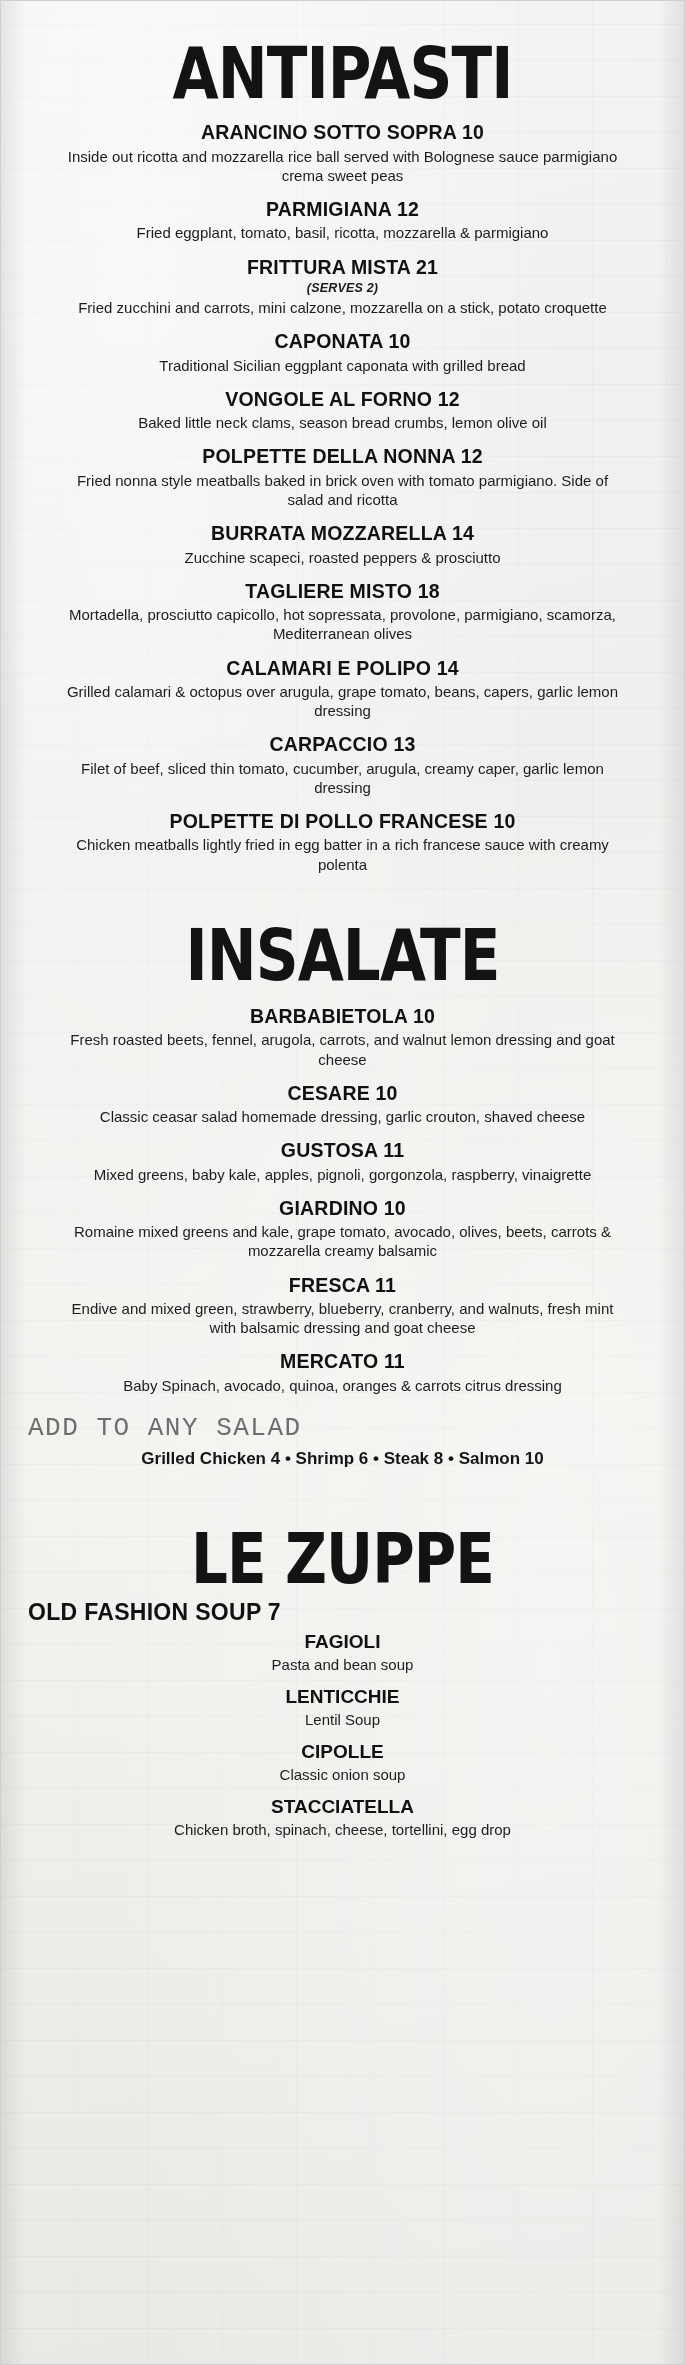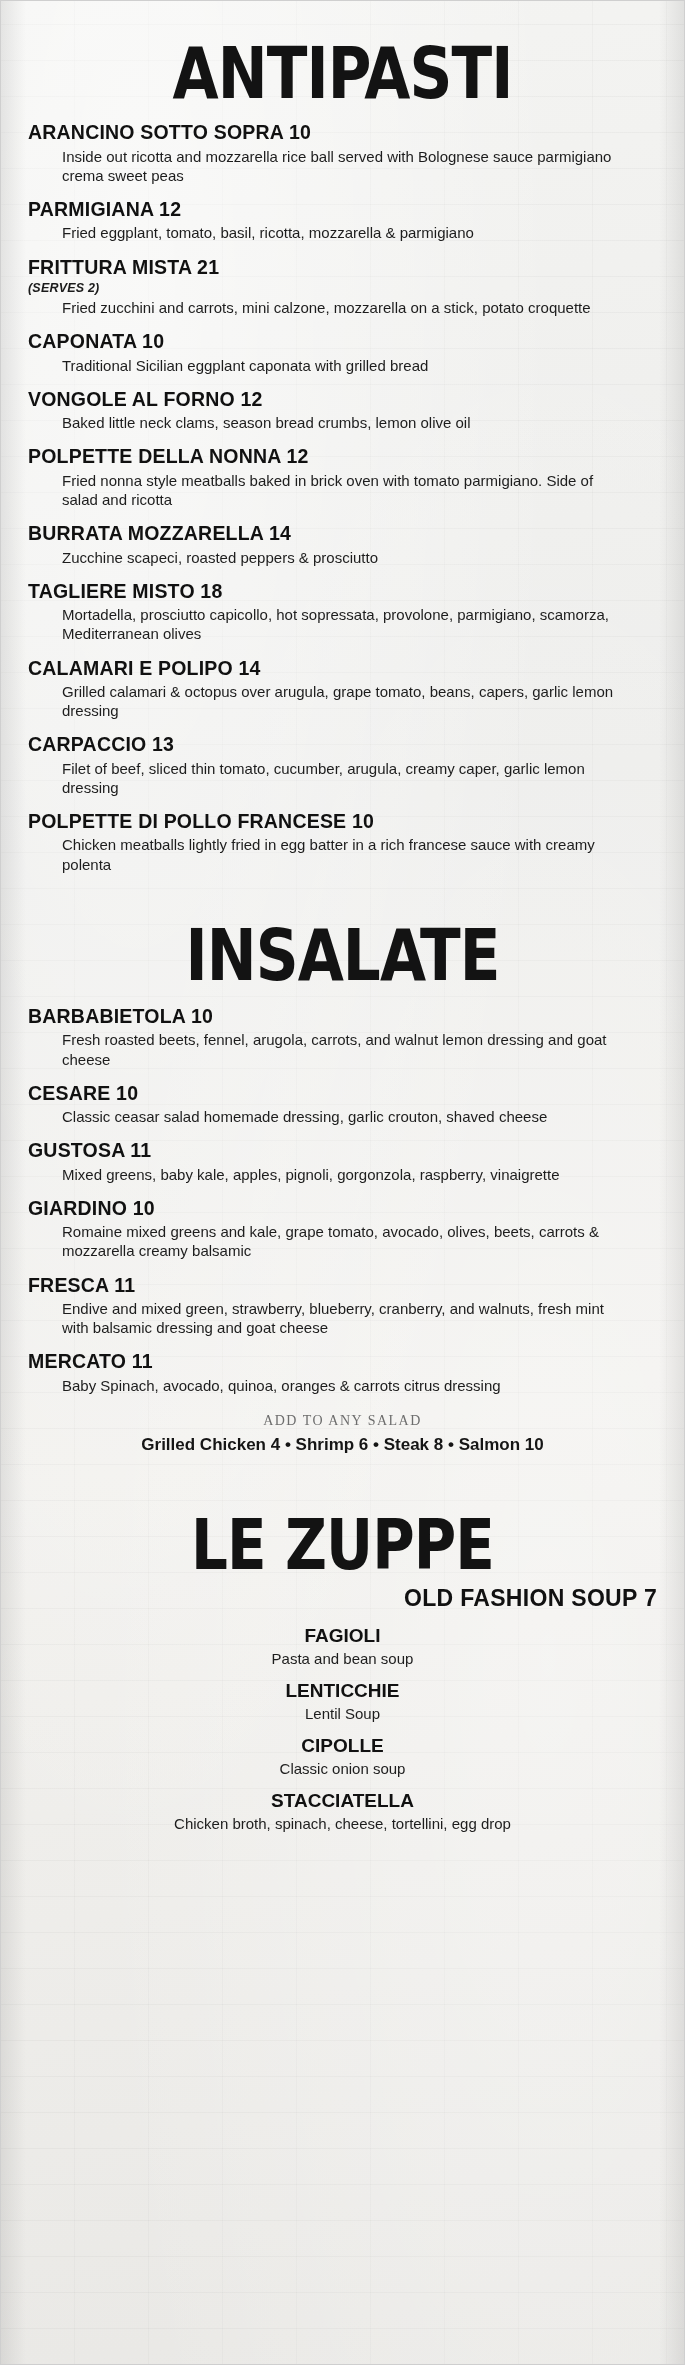--- a/index.html
+++ b/index.html
@@ -66,21 +66,21 @@
     letter-spacing: -1px;
     color: #131313;
     line-height: 0.92;
     transform: scaleX(0.92);
   }
   .section-antipasti { font-size: 72px; margin: 40px 0 14px; }
   .section-insalate  { font-size: 72px; margin: 48px 0 16px; }
   .section-lezuppe   { font-size: 70px; margin: 58px 0 8px; }
 
   .item {
-    text-align: left;
+    text-align: center;
     margin: 0 0 12px;
   }
   .item-name {
     font-family: "Liberation Sans", sans-serif;
     font-weight: bold;
     font-size: 19.5px;
     letter-spacing: 0.2px;
     color: #111111;
     line-height: 1.25;
   }
@@ -97,44 +97,44 @@
   .item-desc {
     font-family: "Liberation Sans", sans-serif;
     font-size: 15px;
     color: #1d1d1d;
     line-height: 1.28;
     margin-top: 2px;
     padding: 0 34px;
   }
 
   .addon-title {
-    text-align: center;
-    font-family: Liberation Serif, serif;
-    font-size: 14px;
+    text-align: left;
+    font-family: Liberation Mono, monospace;
+    font-size: 26px;
     letter-spacing: 1.5px;
     color: #6d6d6d;
     margin: 18px 0 6px;
   }
   .addon-line {
     text-align: center;
     font-family: "Liberation Sans", sans-serif;
     font-weight: bold;
     font-size: 17px;
     color: #151515;
     margin-bottom: 0;
   }
 
   .soup-head {
-    text-align: right;
+    text-align: left;
     font-family: "Liberation Sans", sans-serif;
     font-weight: bold;
     font-size: 23px;
     letter-spacing: 0.3px;
     color: #111111;
-    margin: 2px 0 12px;
+    margin: 2px 0 4px;
   }
   .soup-item { text-align: center; margin-bottom: 11px; }
   .soup-name {
     font-family: "Liberation Sans", sans-serif;
     font-weight: bold;
     font-size: 19px;
     color: #111111;
     line-height: 1.25;
   }
   .soup-desc {

